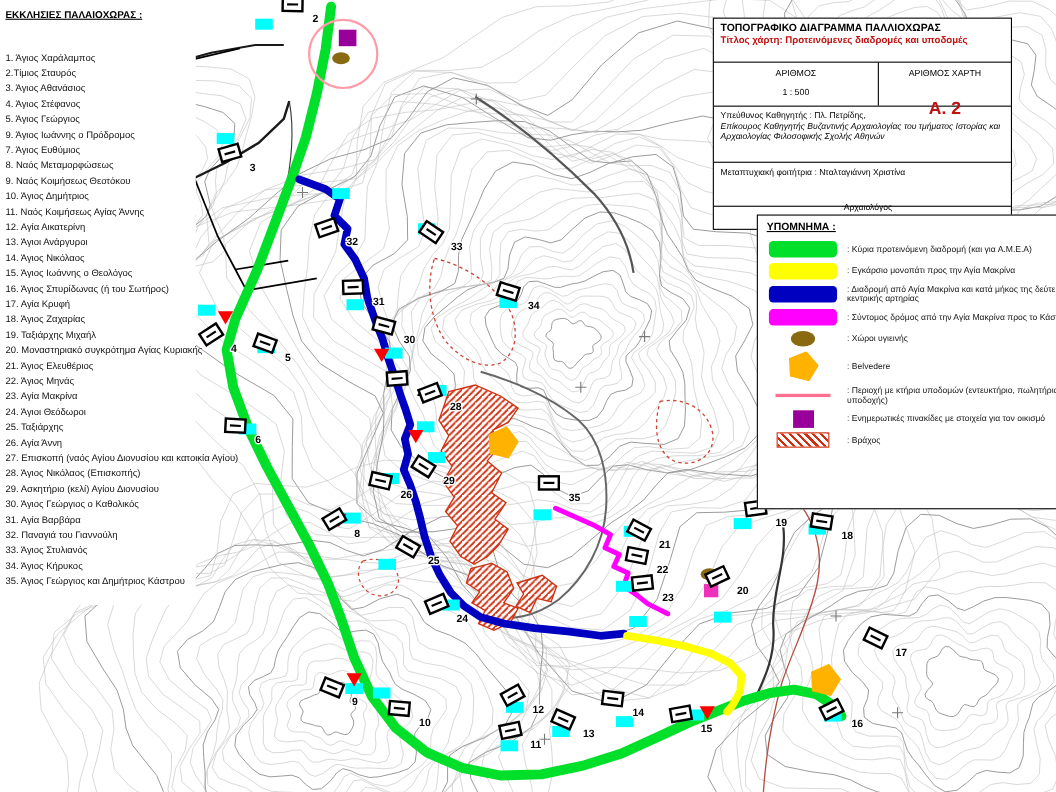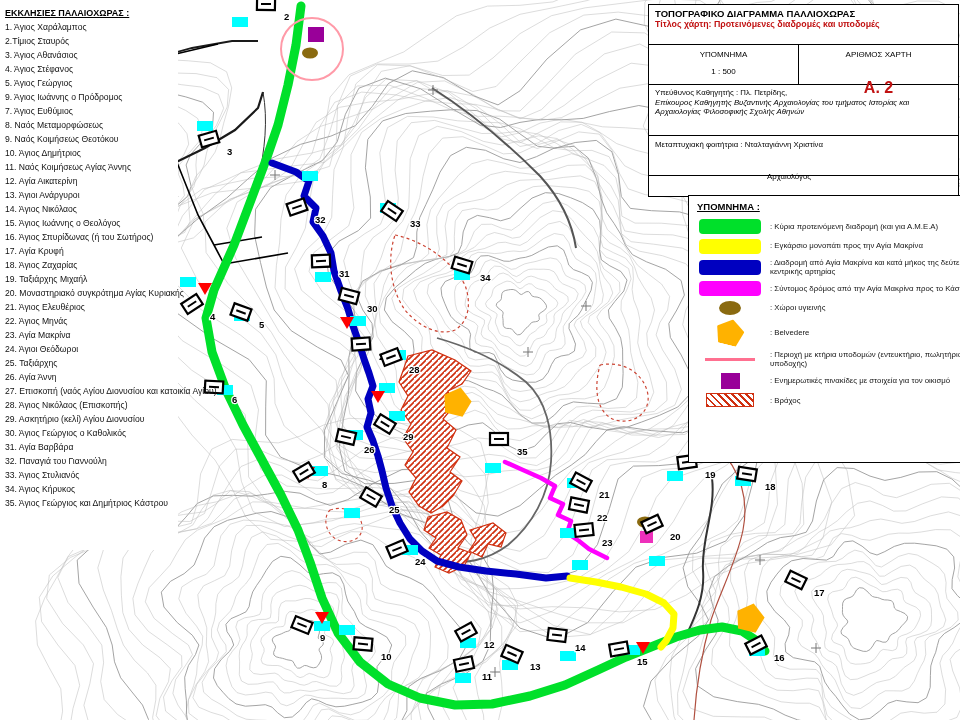--- a/index.html
+++ b/index.html
@@ -2,24 +2,24 @@
 <html><head>
 <meta charset="utf-8">
 <style>
   html,body{margin:0;padding:0;background:#e8e8e8;}
   .stage{position:relative;width:960px;height:720px;background:#fff;overflow:hidden;
          font-family:"Liberation Sans",sans-serif;}
   .stage svg{position:absolute;left:0;top:0;}
   .panel{position:absolute;background:#fff;box-sizing:border-box;}
   
   .church-panel{left:0;top:170;width:178px;height:550px;padding:8px 3px 0 5px;}
-  .church-title{font-size:9px;font-weight:bold;text-decoration:underline;margin-bottom:2px;color:#000;}
+  .church-title{font-size:9px;font-weight:bold;text-decoration:underline;margin-bottom:27px;color:#000;}
   .church-item{font-size:8.6px;line-height:14px;color:#111;white-space:nowrap;}
   
-  .title-block{left:648px;top:4px;width:311px;height:193px;border:1.6px solid #000;}
+  .title-block{left:648px;top:16px;width:272px;height:193px;border:1.6px solid #000;}
   .tb-row1{height:40px;border-bottom:1.6px solid #000;padding:3px 6px;box-sizing:border-box;}
   .tb-title{font-size:9.5px;font-weight:bold;color:#000;}
   .tb-sub{font-size:8.8px;font-weight:bold;color:#c11212;line-height:1.15;}
   .tb-row2{display:flex;height:40px;border-bottom:1.6px solid #000;box-sizing:border-box;}
   .tb-scale{width:150px;border-right:1.6px solid #000;text-align:center;padding-top:5px;font-size:8px;box-sizing:border-box;color:#000;}
   .tb-scaleval{margin-top:8px;font-size:8px;}
   .tb-num{flex:1;text-align:center;padding-top:5px;font-size:8px;color:#000;}
   .tb-numval{color:#c11212;font-weight:bold;font-size:16px;line-height:1;margin-top:21px;}
   .tb-row3{height:51px;border-bottom:1.6px solid #000;padding:3px 6px;font-size:7.8px;line-height:1.25;box-sizing:border-box;color:#000;}
   .tb-prof-details{font-style:italic;}
@@ -453,21 +453,21 @@
       </div>
   </div>
 
   <div class="panel title-block">
     <div class="tb-row1">
       <div class="tb-title">ΤΟΠΟΓΡΑΦΙΚΟ ΔΙΑΓΡΑΜΜΑ ΠΑΛΛΙΟΧΩΡΑΣ</div>
       <div class="tb-sub">Τίτλος χάρτη: Προτεινόμενες διαδρομές και υποδομές</div>
     </div>
     <div class="tb-row2">
       <div class="tb-scale">
-        <div>ΥΠΟΜΝΗΜΑ</div>
+        <div>ΑΡΙΘΜΟΣ</div>
         <div class="tb-scaleval">1 : 500</div>
       </div>
       <div class="tb-num">
         <div>ΑΡΙΘΜΟΣ ΧΑΡΤΗ</div>
         <div class="tb-numval">Α. 2</div>
       </div>
     </div>
     <div class="tb-row3">
       <span>Υπεύθυνος Καθηγητής : Πλ. Πετρίδης,</span>
       <div class="tb-prof-details">Επίκουρος Καθηγητής Βυζαντινής Αρχαιολογίας του τμήματος Ιστορίας και Αρχαιολογίας Φιλοσοφικής Σχολής Αθηνών</div>

